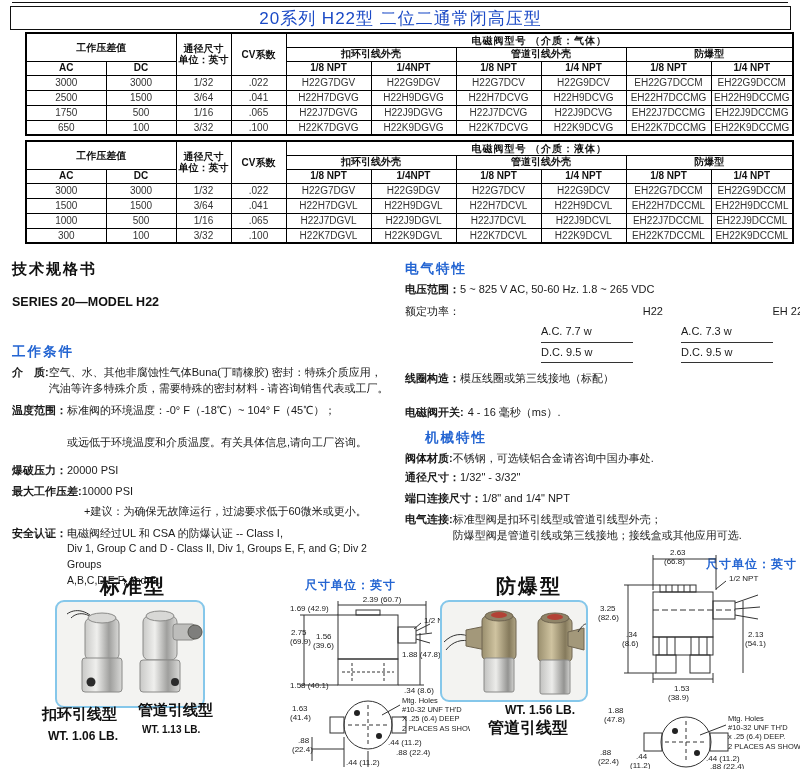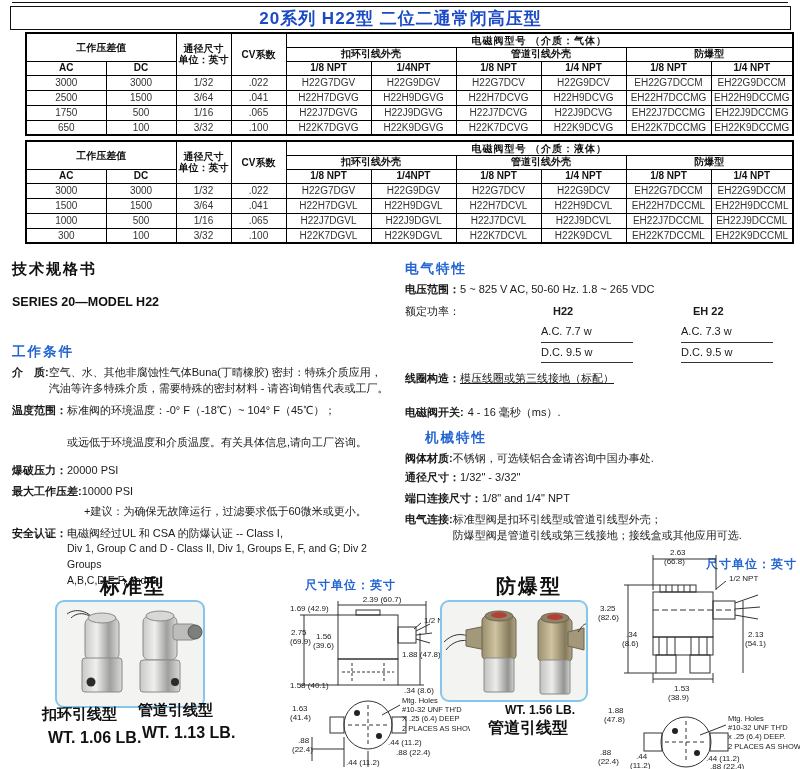--- a/index.html
+++ b/index.html
@@ -1,20 +1,20 @@
 <!DOCTYPE html>
 <html><head>
 <meta charset="utf-8">
 <style>
   * { margin:0; padding:0; box-sizing:border-box; }
   body { font-family:"Liberation Sans", sans-serif; background:#fff; }
   .page { position:relative; width:800px; height:769px; background:#fff; overflow:hidden; color:#1a1a1a; }
   .top-rule { position:absolute; top:2px; left:12px; width:776px; border-top:1.5px solid #111; }
   .title-box { position:absolute; top:6px; left:10px; width:781px; height:24px; border:1.5px solid #111; display:flex; align-items:center; justify-content:center; }
-  .title-box span { color:#1b4ac6; font-weight:bold; font-size:17px; letter-spacing:1px; }
+  .title-box span { color:#1b4ac6; font-weight:normal; font-size:17px; letter-spacing:1px; }
   table.spec { position:absolute; left:25px; border-collapse:collapse; table-layout:fixed; width:767px; border:2px solid #000; }
   #table-gas { top:32px; }
   #table-liquid { top:140px; }
   table.spec th, table.spec td { border:1px solid #000; text-align:center; vertical-align:middle; font-size:10px; color:#222; padding:0 1px; height:14px; line-height:1.15; overflow:hidden; white-space:nowrap; }
   table.spec th { font-weight:bold; color:#111; }
   th.model-head { color:#2457c5; font-size:10.5px; letter-spacing:1px;font-family:Liberation Serif, serif; }
   table.spec td { height:15px; font-size:10px; color:#333; }
   .small2 { font-size:9.5px; }
   
   .text-section { position:absolute; top:250px; left:0; width:636px; height:295px; font-size:11px; }
@@ -22,23 +22,23 @@
   .rcol { position:absolute; left:405px; top:0; width:392px; }
   .h-big { font-size:15px; font-weight:bold; color:#111; margin-top:10px; letter-spacing:2px; }
   .h-series { font-size:12.5px; font-weight:bold; color:#111; margin-top:16px; }
   .h-blue { font-size:13.5px; font-weight:bold; color:#2465d2; letter-spacing:2px; }
   .para { display:flex; margin-top:4px; line-height:1.45; }
   .para .lab { font-weight:bold; white-space:nowrap; }
   .para .txt { flex:1; }
   .mt { margin-top:12px; }
   .powergrid { display:grid; grid-template-columns:118px 140px 140px; margin-top:4px; line-height:1.8; }
   .powergrid .c { text-align:left; padding-left:18px; }
-  .powergrid .hd { font-weight:bold; padding-left:30px; }
+  .powergrid .hd { font-weight:normal; padding-left:30px;text-align:right; }
   .uline { display:inline-block; min-width:92px; border-bottom:1.3px solid #333; }
-  .uval { text-decoration:underline; }
+  .uval { }
   
   .bottom { position:absolute; top:545px; left:0; width:800px; height:224px; }
   .sec-head { position:absolute; font-size:20px; font-weight:bold; color:#111; letter-spacing:2px; }
   .photo-box { position:absolute; border:2px solid #85c7ea; border-radius:9px; background:#f3f3f1; }
   .cap { position:absolute; font-weight:bold; color:#111; }
   .dim-head { position:absolute; font-size:12px; font-weight:bold; color:#2465d2; letter-spacing:1px; }
   .drawing { position:absolute; }
   svg text { font-family:"Liberation Sans", sans-serif; fill:#222; }
   .dln { stroke:#333; stroke-width:1; fill:none; }
 </style>
@@ -324,23 +324,23 @@
 
         <rect x="86" y="14" width="34" height="44" rx="6" fill="url(#met)" stroke="#8a8a88"></rect>
         <ellipse cx="103" cy="14" rx="14" ry="5" fill="#d8d8d6" stroke="#8a8a88"></ellipse>
         <rect x="116" y="22" width="22" height="16" rx="3" fill="#bdbdbb" stroke="#8a8a88"></rect>
         <circle cx="138" cy="30" r="7" fill="#7e7e7c" stroke="#55554f"></circle>
         <rect x="83" y="58" width="40" height="32" rx="3" fill="url(#met)" stroke="#8a8a88"></rect>
         <circle cx="118" cy="80" r="4" fill="#2b2b2b"></circle>
       </svg>
     </div>
     <div class="cap" style="left:42px; top:160px; font-size:15px;">扣环引线型</div>
-    <div class="cap" style="left:48px; top:184px; font-size:16px;">WT. 1.06 LB.</div>
+    <div class="cap" style="left:48px; top:184px; font-size:12px;">WT. 1.06 LB.</div>
     <div class="cap" style="left:138px; top:156px; font-size:15px;">管道引线型</div>
-    <div class="cap" style="left:142px; top:179px; font-size:16px;">WT. 1.13 LB.</div>
+    <div class="cap" style="left:142px; top:179px; font-size:10px;">WT. 1.13 LB.</div>
 
     <div class="dim-head" style="left:305px; top:32px;">尺寸单位：英寸</div>
     <div class="drawing" style="left:290px; top:48px; width:180px; height:176px;">
       <svg width="180" height="176" viewBox="0 0 180 176">
 
         <line class="dln" x1="48" y1="12" x2="136" y2="12"></line>
         <line class="dln" x1="48" y1="8" x2="48" y2="22"></line>
           <line class="dln" x1="136" y1="8" x2="136" y2="40"></line>
         <text x="92" y="9" font-size="8" text-anchor="middle">2.39 (60.7)</text>
         <text x="0" y="18" font-size="8">1.69 (42.9)</text>

